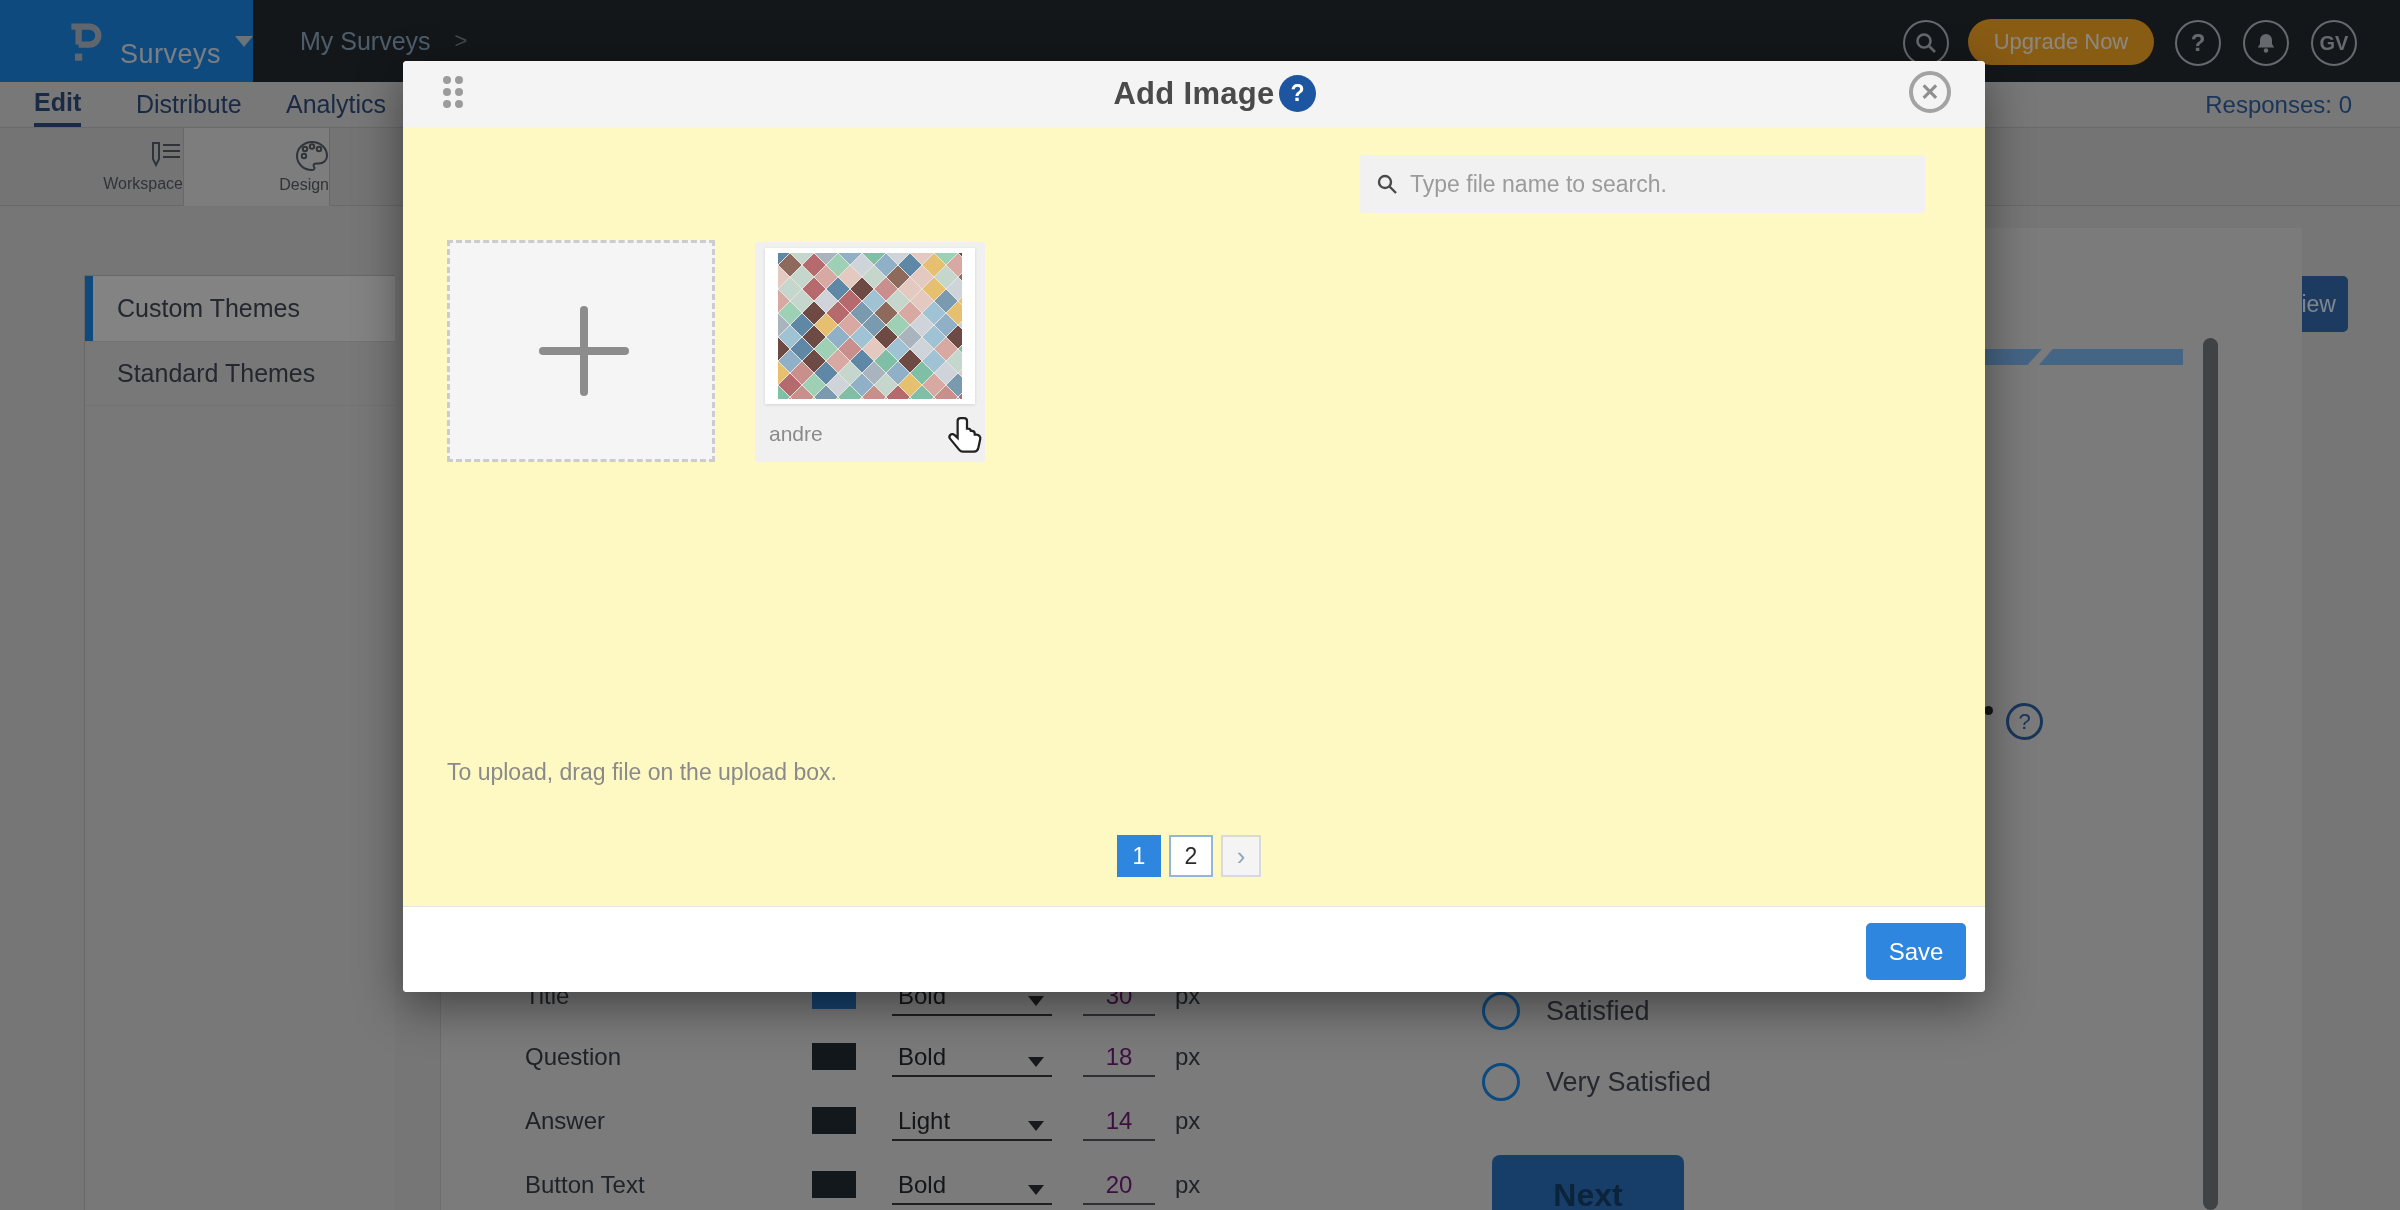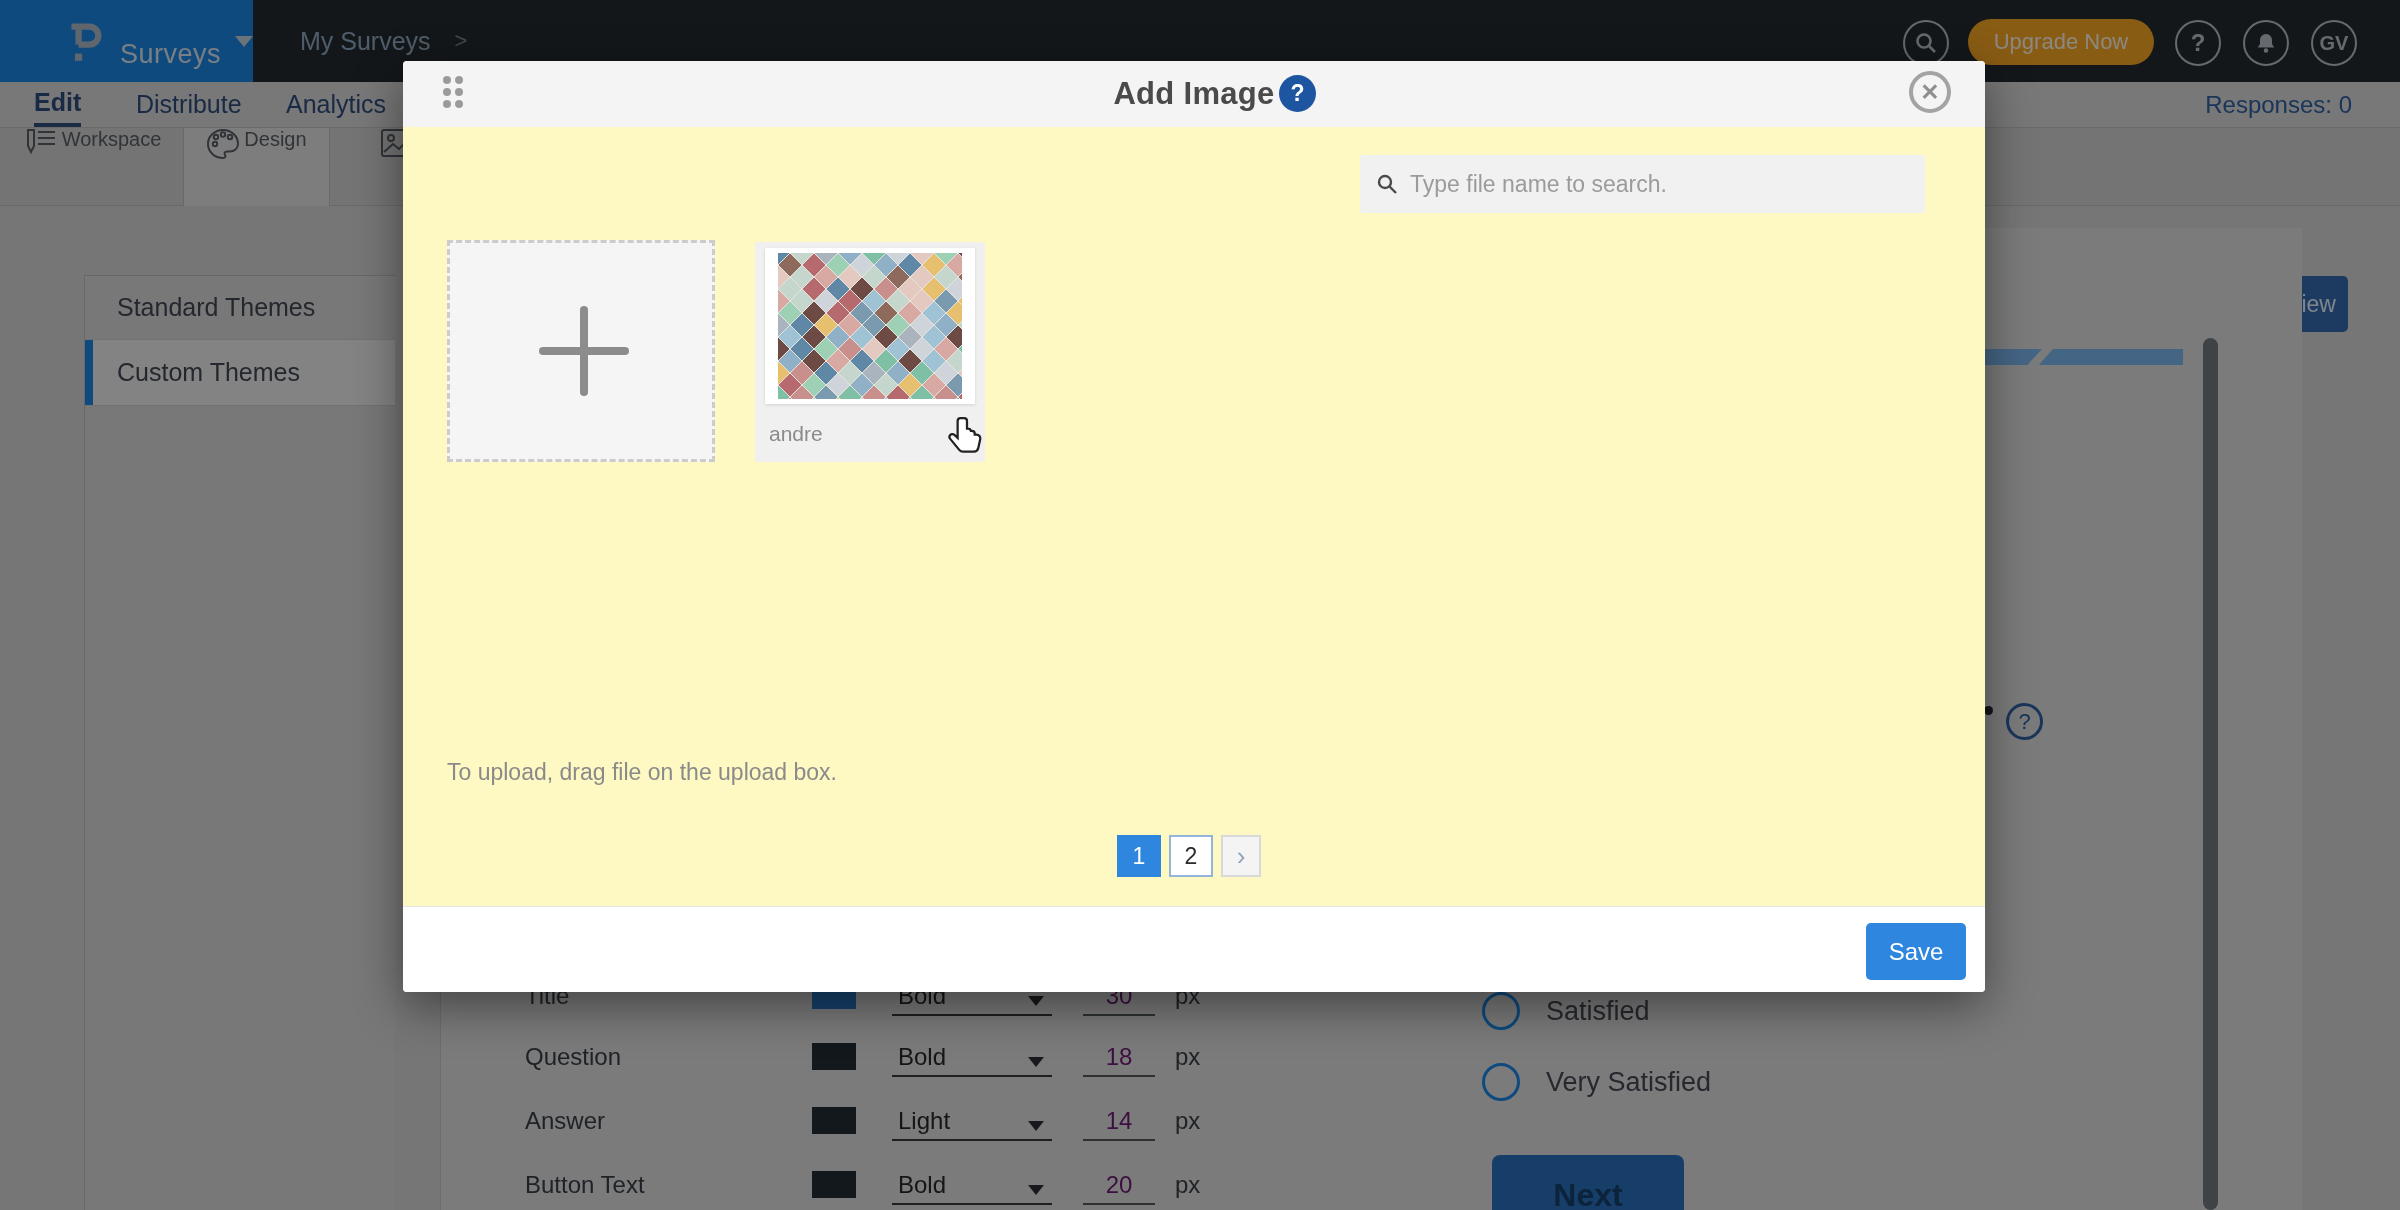--- a/index.html
+++ b/index.html
@@ -25,21 +25,21 @@
   
   .tabrow { left:0; top:82px; width:2400px; height:46px; background:#dadada; border-bottom:1px solid #c2c2c2; }
   .tab { position:absolute; top:0; height:45px; display:flex; align-items:center; font-size:25px; color:#314e7e; cursor:pointer; }
   .tab-edit { left:34px; font-weight:bold; border-bottom:4px solid #31517e; }
   .tab-distribute { left:136px; }
   .tab-analytics { left:286px; }
   .responses { position:absolute; top:0; right:48px; height:45px; display:flex; align-items:center; font-size:24px; color:#2f62a4; }
 
   
   .toolrow { left:0; top:128px; width:2400px; height:78px; background:#d4d4d4; border-bottom:1px solid #c0c0c0; }
-  .tool { position:absolute; top:0; height:78px; display:flex; flex-direction:row; align-items:flex-start; justify-content:center; gap:4px; color:#585f66; font-size:20px; cursor:pointer; }
+  .tool { position:absolute; top:0; height:78px; display:flex; flex-direction:column; align-items:flex-end; justify-content:center; gap:4px; color:#585f66; font-size:16px; cursor:pointer; }
   .tool svg { stroke:#585f66; }
   .tool-ws { left:0; width:183px; }
   .tool-design { left:183px; width:147px; background:#e4e4e4; border-left:1px solid #c0c0c0; border-right:1px solid #c0c0c0; }
   .tool-media { left:331px; width:190px; }
   .urlbox { left:1895px; top:150px; width:265px; height:50px; background:#e9e9e9; border:1px solid #b8b8b8; border-radius:3px; display:flex; align-items:center; padding:0 12px; gap:14px; }
   .urlbox span { font-size:23px; color:#30363c; white-space:nowrap; }
   .previewbtn { left:2206px; top:148px; width:142px; height:56px; background:#366cb0; border-radius:5px; color:#e8f2ff; font-size:23px; display:flex; align-items:center; justify-content:center; gap:10px; cursor:pointer; }
 
   
   .mainpanel { left:440px; top:228px; width:1862px; height:982px; background:#e0e0e0; border-left:1px solid #c6c6c6; }
@@ -192,25 +192,25 @@
         <path d="M1 9s4.5-7 12-7 12 7 12 7-4.5 7-12 7S1 9 1 9z"></path>
           <circle cx="13" cy="9" r="3.2"></circle>
       </svg>
       <span>Preview</span>
     </div>
   </div>
 
   <div class="abs mainpanel"></div>
 
   <div class="abs sidebar">
+    <div class="side-item active">
+        <span>Custom Themes</span>
+      </div>
     <div class="side-item">
         <span>Standard Themes</span>
-      </div>
-    <div class="side-item active">
-        <span>Custom Themes</span>
       </div>
   </div>
 
   <div class="abs progress">
     <div class="seg seg1"></div>
       <div class="seg seg2"></div>
   </div>
   <div class="abs scrollthumb"></div>
   <div class="abs bg-dot"></div>
   <div class="abs bg-help">

